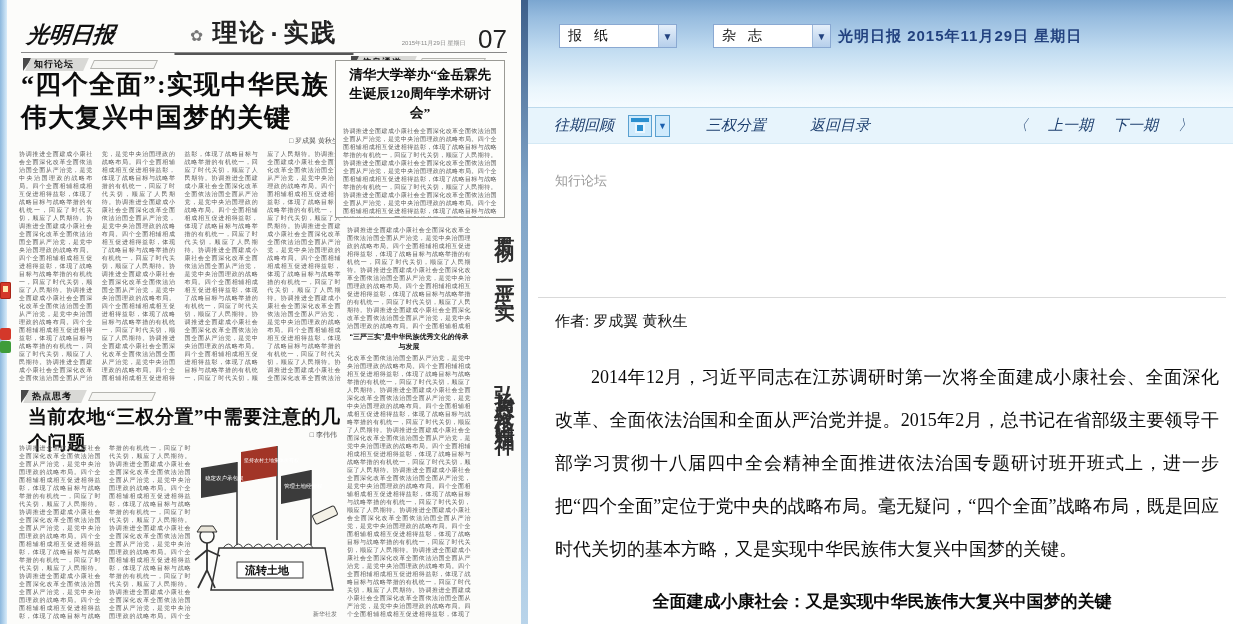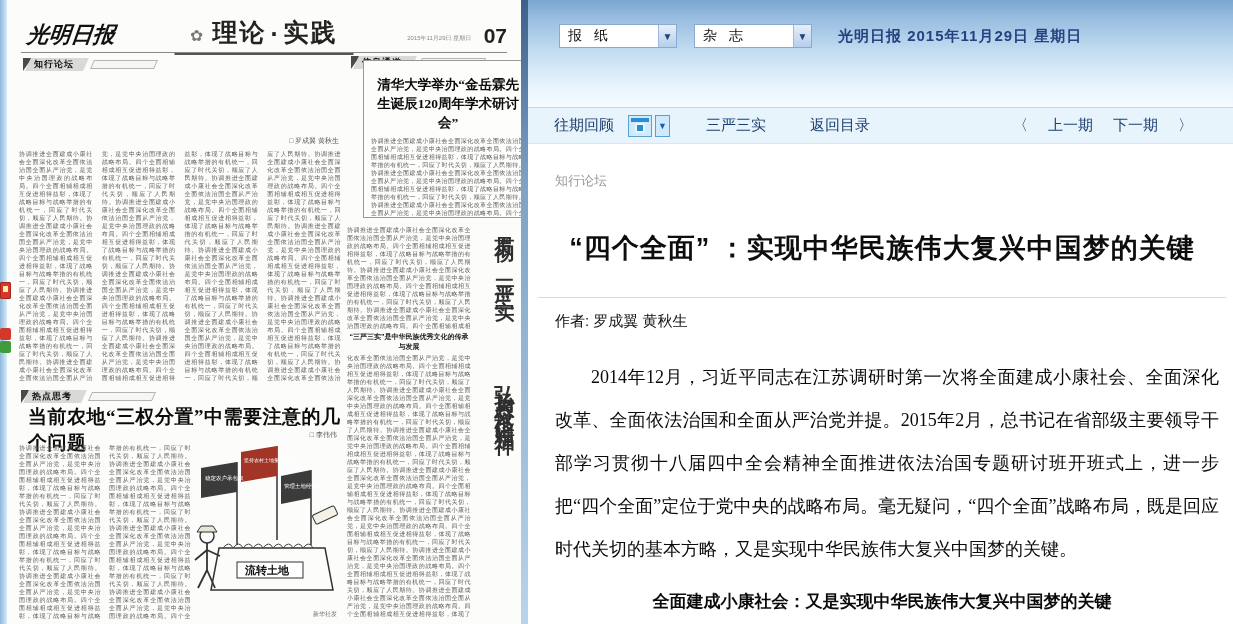--- a/index.html
+++ b/index.html
@@ -17,21 +17,21 @@
 
   .np-head { position:absolute; left:14px; top:16px; width:486px; height:34px; }
   .np-masthead { position:absolute; left:6px; top:4px; font-family:"Liberation Serif",serif;
     font-style:italic; font-weight:bold; font-size:22px; transform:skewX(-6deg); color:#111; }
   .np-section { position:absolute; left:50%; transform:translateX(-50%); top:0;
     font-family:Liberation Mono, monospace; font-weight:bold; font-size:25px; letter-spacing:2px;
     border-bottom:2px solid #555; padding:0 16px 4px 16px; white-space:nowrap; }
   .np-flower { font-size:20px; color:#777; margin-right:8px; font-weight:normal; }
   .np-datepg { position:absolute; right:0; top:8px; text-align:right; white-space:nowrap; }
   .np-date { font-size:6px; color:#888; margin-right:8px; vertical-align:middle; }
-  .np-pgno { font-size:21px; font-weight:bold; color:#222; }
+  .np-pgno { font-size:26px; font-weight:normal; color:#222; }
   .np-rule { position:absolute; left:14px; top:52px; width:486px; border-top:1px solid #888; }
 
   .np-tab { position:absolute; display:flex; align-items:center; height:13px; }
   .tab-tri { width:0; height:0; border-top:13px solid #4a4a4a; border-right:9px solid transparent; }
   .tab-body { background:#d9d9d6; color:#111; font-size:9px; font-weight:bold; line-height:13px;
     padding:0 12px 0 6px; transform:skewX(-24deg); margin-left:-4px; white-space:nowrap; }
   .tab-body > span { display:inline-block; transform:skewX(24deg); letter-spacing:1px; }
   .tab-tail { width:64px; height:9px; border:1px solid #b5b5b0; background:#f6f6f3;
     transform:skewX(-24deg); margin-left:6px; }
 
@@ -43,22 +43,22 @@
   .np-cols { position:absolute; font-size:6px; line-height:8px; color:#5a5a5a;
     text-align:justify; overflow:hidden; word-break:break-all; letter-spacing:0.4px; }
   .cols-lead { left:12px; top:150px; width:322px; height:234px; column-count:4; column-gap:9px; }
 
   .np-hot-title { position:absolute; left:21px; top:404px; width:322px;
     font-family:"Liberation Serif",serif; font-weight:900; font-size:19px; letter-spacing:0.5px; color:#0c0c0c; }
   .np-hot-byline { position:absolute; left:12px; top:430px; width:318px; text-align:right;
     font-size:7px; color:#555; }
   .cols-hot { left:12px; top:444px; width:172px; height:178px; column-count:2; column-gap:8px; }
 
-  .np-rightbox { position:absolute; left:356px; top:60px; width:170px; height:158px;
-    border:1px solid #9a9a95; background:#fdfdfb; padding:14px 7px; overflow:hidden; }
+  .np-rightbox { position:absolute; left:328px; top:60px; width:170px; height:158px;
+    border:1px solid #9a9a95; background:#fdfdfb; padding:4px 7px; overflow:hidden; }
   .np-right-title { font-family:"Liberation Serif",serif; font-weight:900; font-size:13.5px;
     line-height:19px; text-align:center; color:#0c0c0c; margin-bottom:5px; }
   .rightbox-fill { font-size:6px; line-height:8px; color:#5a5a5a; text-align:justify;
     word-break:break-all; letter-spacing:0.4px; }
   .cols-rightlow { left:340px; top:226px; width:124px; height:396px; column-count:1; }
   .np-right-subhead { position:absolute; left:340px; top:330px; width:124px; text-align:center;
     font-size:7px; font-weight:bold; color:#222; background:#fcfcfa; padding:2px 0; }
 
   .np-banner { position:absolute; left:470px; top:220px; width:42px; height:402px;
     writing-mode:vertical-rl; text-orientation:upright;
@@ -74,31 +74,31 @@
   .fw-top::after { content:""; position:absolute; left:3px; top:4px; width:5px; height:6px; background:#ffe9b0; }
   .fw-red { left:0; top:328px; width:11px; height:12px; background:#d4382a; }
   .fw-green { left:0; top:341px; width:11px; height:12px; background:#3f9c3a; }
 
   
   .right-panel { position:absolute; left:528px; top:0; width:705px; height:592px; background:#fff; }
   .rp-header { position:absolute; left:0; top:0; width:705px; height:107px;
     background:linear-gradient(180deg,#7ba6d0 0%,#97bcdf 16%,#c3ddf1 48%,#e9f5fc 82%,#f5fbff 100%); }
   .sel { position:absolute; top:24px; width:118px; height:24px; background:#fff;
     border:1px solid #8aa9d2; display:flex; align-items:center; cursor:default; }
-  .sel-1 { left:31px; } .sel-2 { left:166px;gap:12px; }
+  .sel-1 { left:31px; } .sel-2 { left:185px;gap:12px; }
   .sel-text { flex:1; font-size:14px; color:#111; padding-left:8px; letter-spacing:4px; }
   .sel-btn { width:18px; height:22px; background:linear-gradient(180deg,#e6f0fa,#b6cfeb);
     border-left:1px solid #9db8da; display:flex; align-items:center; justify-content:center;
     font-size:10px; color:#23427f; }
   .rp-mast { position:absolute; left:310px; top:27px; font-size:15px; font-weight:bold;
     color:#23427f; letter-spacing:1px; white-space:nowrap; }
 
   .rp-nav { position:absolute; left:0; top:107px; width:705px; height:37px; background:#e7f4fc;
     border-top:1px solid #bcd9ec; border-bottom:1px solid #d4e9f5;
-    display:flex; align-items:center; font-size:15px; color:#1c3e6e; }
+    display:flex; align-items:center; font-size:15px; color:#1c3e6e;font-style:italic; }
   .nav-item { cursor:pointer; white-space:nowrap; }
   .rp-nav .gap-l { margin-left:26px; } 
   .cal-wrap { display:flex; align-items:center; margin-left:14px; gap:3px; }
   .cal-icon { width:24px; height:22px; background:#cfeafc; border:1px solid #5aa0d0;
     position:relative; cursor:pointer; }
   .cal-icon::before { content:""; position:absolute; left:2px; top:2px; right:2px; height:4px; background:#2a8fd0; }
   .cal-icon::after { content:""; position:absolute; left:8px; top:9px; width:6px; height:6px;
     background:#2a8fd0; box-shadow:0 0 0 2px #eaf6ff; }
   .cal-dd { width:15px; height:22px; background:#cfeafc; border:1px solid #5aa0d0;
     display:flex; align-items:center; justify-content:center; font-size:9px; color:#1a5fae; cursor:pointer; }
@@ -137,20 +137,24 @@
           <span class="np-date">2015年11月29日  星期日</span>
           <span class="np-pgno">07</span>
         </span>
       </div>
       <div class="np-rule"></div>
 
       <div class="np-tab" style="left:16px; top:58px;">
         <span class="tab-tri"></span>
         <span class="tab-body"><span>知行论坛</span></span>
         <span class="tab-tail"></span>
+      </div>
+      <div class="np-lead-title">
+        <div>“四个全面”:实现中华民族</div>
+        <div>伟大复兴中国梦的关键</div>
       </div>
       <div class="np-lead-byline">□ 罗成翼  黄秋生</div>
       <div class="np-cols cols-lead">协调推进全面建成小康社会全面深化改革全面依法治国全面从严治党，是党中央治国理政的战略布局。四个全面相辅相成相互促进相得益彰，体现了战略目标与战略举措的有机统一，回应了时代关切，顺应了人民期待。协调推进全面建成小康社会全面深化改革全面依法治国全面从严治党，是党中央治国理政的战略布局。四个全面相辅相成相互促进相得益彰，体现了战略目标与战略举措的有机统一，回应了时代关切，顺应了人民期待。协调推进全面建成小康社会全面深化改革全面依法治国全面从严治党，是党中央治国理政的战略布局。四个全面相辅相成相互促进相得益彰，体现了战略目标与战略举措的有机统一，回应了时代关切，顺应了人民期待。协调推进全面建成小康社会全面深化改革全面依法治国全面从严治党，是党中央治国理政的战略布局。四个全面相辅相成相互促进相得益彰，体现了战略目标与战略举措的有机统一，回应了时代关切，顺应了人民期待。协调推进全面建成小康社会全面深化改革全面依法治国全面从严治党，是党中央治国理政的战略布局。四个全面相辅相成相互促进相得益彰，体现了战略目标与战略举措的有机统一，回应了时代关切，顺应了人民期待。协调推进全面建成小康社会全面深化改革全面依法治国全面从严治党，是党中央治国理政的战略布局。四个全面相辅相成相互促进相得益彰，体现了战略目标与战略举措的有机统一，回应了时代关切，顺应了人民期待。协调推进全面建成小康社会全面深化改革全面依法治国全面从严治党，是党中央治国理政的战略布局。四个全面相辅相成相互促进相得益彰，体现了战略目标与战略举措的有机统一，回应了时代关切，顺应了人民期待。协调推进全面建成小康社会全面深化改革全面依法治国全面从严治党，是党中央治国理政的战略布局。四个全面相辅相成相互促进相得益彰，体现了战略目标与战略举措的有机统一，回应了时代关切，顺应了人民期待。协调推进全面建成小康社会全面深化改革全面依法治国全面从严治党，是党中央治国理政的战略布局。四个全面相辅相成相互促进相得益彰，体现了战略目标与战略举措的有机统一，回应了时代关切，顺应了人民期待。协调推进全面建成小康社会全面深化改革全面依法治国全面从严治党，是党中央治国理政的战略布局。四个全面相辅相成相互促进相得益彰，体现了战略目标与战略举措的有机统一，回应了时代关切，顺应了人民期待。协调推进全面建成小康社会全面深化改革全面依法治国全面从严治党，是党中央治国理政的战略布局。四个全面相辅相成相互促进相得益彰，体现了战略目标与战略举措的有机统一，回应了时代关切，顺应了人民期待。协调推进全面建成小康社会全面深化改革全面依法治国全面从严治党，是党中央治国理政的战略布局。四个全面相辅相成相互促进相得益彰，体现了战略目标与战略举措的有机统一，回应了时代关切，顺应了人民期待。协调推进全面建成小康社会全面深化改革全面依法治国全面从严治党，是党中央治国理政的战略布局。四个全面相辅相成相互促进相得益彰，体现了战略目标与战略举措的有机统一，回应了时代关切，顺应了人民期待。协调推进全面建成小康社会全面深化改革全面依法治国全面从严治党，是党中央治国理政的战略布局。四个全面相辅相成相互促进相得益彰，体现了战略目标与战略举措的有机统一，回应了时代关切，顺应了人民期待。协调推进全面建成小康社会全面深化改革全面依法治国全面从严治党，是党中央治国理政的战略布局。四个全面相辅相成相互促进相得益彰，体现了战略目标与战略举措的有机统一，回应了时代关切，顺应了人民期待。协调推进全面建成小康社会全面深化改革全面依法治国全面从严治党，是党中央治国理政的战略布局。四个全面相辅相成相互促进相得益彰，体现了战略目标与战略举措的有机统一，回应了时代关切，顺应了人民期待。协调推进全面建成小康社会全面深化改革全面依法治国全面从严治党，是党中央治国理政的战略布局。四个全面相辅相成相互促进相得益彰，体现了战略目标与战略举措的有机统一，回应了时代关切，顺应了人民期待。协调推进全面建成小康社会全面深化改革全面依法治国全面从严治党，是党中央治国理政的战略布局。四个全面相辅相成相互促进相得益彰，体现了战略目标与战略举措的有机统一，回应了时代关切，顺应了人民期待。</div>
 
       <div class="np-tab" style="left:14px; top:390px;">
         <span class="tab-tri"></span>
         <span class="tab-body"><span>热点思考</span></span>
         <span class="tab-tail"></span>
       </div>
       <div class="np-hot-title">当前农地“三权分置”中需要注意的几个问题</div>
@@ -215,34 +219,33 @@
       </div>
       <div class="rp-mast">光明日报  2015年11月29日  星期日</div>
     </div>
 
     <div class="rp-nav">
       <span class="nav-item gap-l">往期回顾</span>
       <span class="cal-wrap">
         <span class="cal-icon"></span>
         <span class="cal-dd">▼</span>
       </span>
-      <span class="nav-item" style="margin-left:36px;">三严三实</span>
+      <span class="nav-item" style="margin-left:36px;">三权分置</span>
       <span class="nav-item" style="margin-left:44px;">返回目录</span>
       <span class="nav-spacer"></span>
       <span class="pn">
         <span class="bracket">〈</span>
         <span class="nav-item">上一期</span>
         <span class="nav-item">下一期</span>
         <span class="bracket">〉</span>
       </span>
     </div>
 
     <div class="rp-content">
       <div class="col-label">知行论坛</div>
-      <div class="art-title">“四个全面” ：实现中华民族伟大复兴中国梦的关键</div>
       <div class="art-divider"></div>
       <div class="art-meta">
         <span class="art-author">作者: 罗成翼  黄秋生</span>
       </div>
       <div class="art-body">2014年12月，习近平同志在江苏调研时第一次将全面建成小康社会、全面深化改革、全面依法治国和全面从严治党并提。2015年2月，总书记在省部级主要领导干部学习贯彻十八届四中全会精神全面推进依法治国专题研讨班开班式上，进一步把“四个全面”定位于党中央的战略布局。毫无疑问，“四个全面”战略布局，既是回应时代关切的基本方略，又是实现中华民族伟大复兴中国梦的关键。</div>
       <div class="art-subhead">全面建成小康社会：又是实现中华民族伟大复兴中国梦的关键</div>
     </div>
   </div>
 </div>
 

